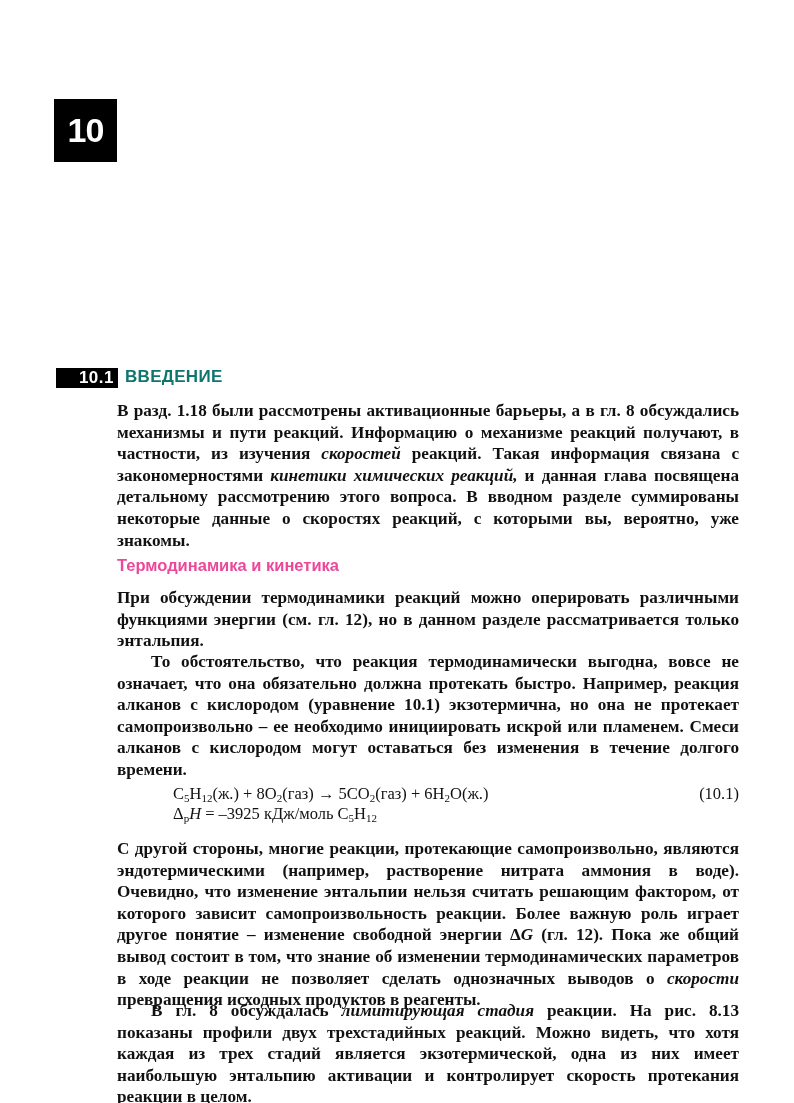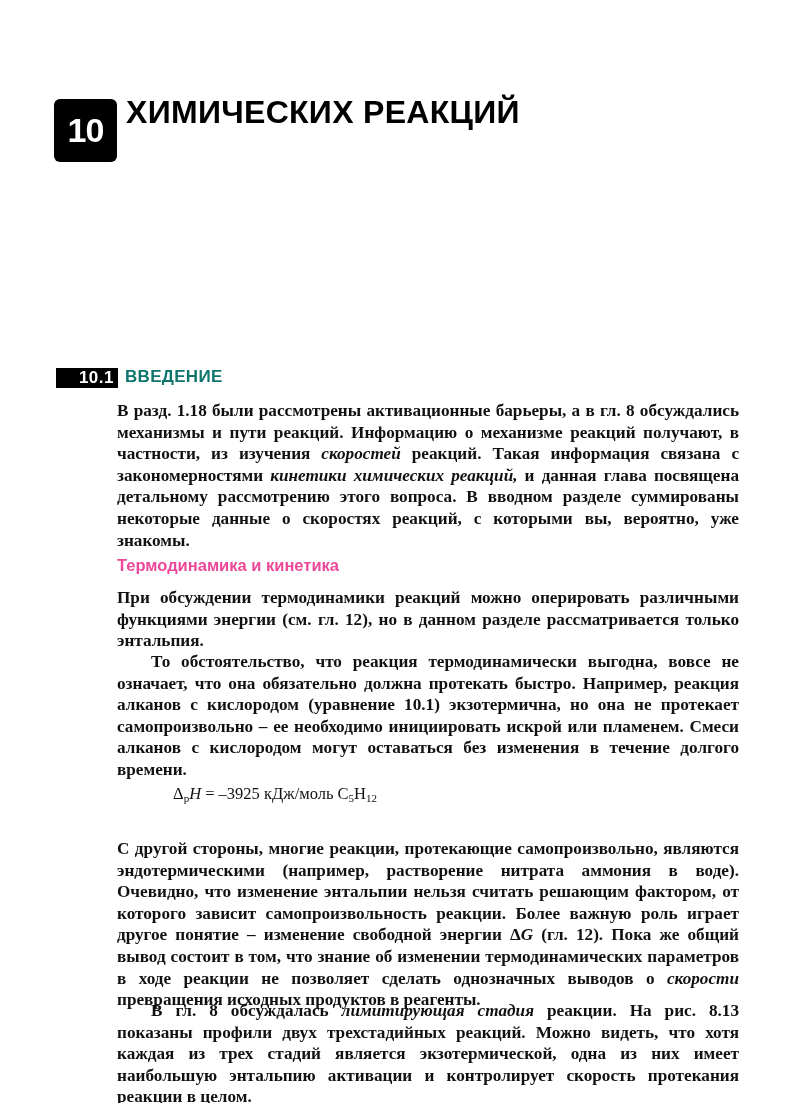--- a/index.html
+++ b/index.html
@@ -1,21 +1,21 @@
 <!DOCTYPE html>
 <html><head>
 <meta charset="utf-8">
 <style>
   html, body { margin: 0; padding: 0; background: #ffffff; }
   body { width: 794px; height: 1103px; position: relative; overflow: hidden; color: #111; }
   .chapter-box {
     position: absolute; left: 54px; top: 99px; width: 63px; height: 63px;
     background: #000; color: #fff;
     font-family: "Liberation Sans", sans-serif; font-weight: bold; font-size: 34px;
-    display: flex; align-items: center; justify-content: center; letter-spacing: -1px; border-radius: 6px;
+    display: flex; align-items: center; justify-content: center; letter-spacing: -1px;
   }
   .chapter-title {
     position: absolute; left: 126px; top: 96px;
     font-family: "Liberation Sans", sans-serif; font-weight: bold; font-size: 32px;
     line-height: 33px; color: #000; letter-spacing: 0.3px;
   }
   .chapter-title div { white-space: nowrap; }
   .section-box {
     position: absolute; left: 56px; top: 368px; width: 62px; height: 20px;
     background: #000; color: #fff;
@@ -47,21 +47,20 @@
   sub { font-size: 11px; vertical-align: -3px; line-height: 0; }
   i { font-style: italic; }
 </style>
 </head>
 <body>
 
 <div class="chapter-box">
   <span>10</span>
 </div>
 <div class="chapter-title">
-  <div>ХИМИЧЕСКИХ РЕАКЦИЙ</div>
 </div>
 
 <div class="section-box">
   <span>10.1</span>
 </div>
 <div class="section-title">ВВЕДЕНИЕ</div>
 
 <div class="text" style="top:400px;">
   <p><span>В разд. 1.18 были рассмотрены активационные барьеры, а в гл. 8 обсуждались механизмы и пути реакций. Информацию о механизме реакций получают, в частности, из изучения </span><i>скоростей</i><span> реакций. Такая информация связана с закономерностями </span><i>кинетики химических реакций,</i><span> и данная глава посвящена детальному рассмотрению этого вопроса. В вводном разделе суммированы некоторые данные о скоростях реакций, с которыми вы, вероятно, уже знакомы.</span></p>
 </div>
@@ -71,20 +70,24 @@
 <div class="text" style="top:587px;">
   <p>При обсуждении термодинамики реакций можно оперировать различными функциями энергии (см. гл. 12), но в данном разделе рассматривается только энтальпия.</p>
 </div>
 
 <div class="text" style="top:651px;">
   <p class="indent">То обстоятельство, что реакция термодинамически выгодна, вовсе не означает, что она обязательно должна протекать быстро. Например, реакция алканов с кислородом (уравнение 10.1) экзотермична, но она не протекает самопроизвольно – ее необходимо инициировать искрой или пламенем. Смеси алканов с кислородом могут оставаться без изменения в течение долгого времени.</p>
 </div>
 
 <div class="eq" style="top:784px;">
   <div class="eq-line">
+    <span><span>C</span><sub>5</sub><span>H</span><sub>12</sub><span>(ж.) + 8O</span><sub>2</sub><span>(газ) → 5CO</span><sub>2</sub><span>(газ) + 6H</span><sub>2</sub><span>O(ж.)</span></span>
+    <span>(10.1)</span>
+  </div>
+  <div class="eq-line">
     <span><span>Δ</span><sub>р</sub><i>H</i><span> = –3925 кДж/моль C</span><sub>5</sub><span>H</span><sub>12</sub></span>
   </div>
 </div>
 
 <div class="text" style="top:838px;">
   <p><span>С другой стороны, многие реакции, протекающие самопроизвольно, являются эндотермическими (например, растворение нитрата аммония в воде). Очевидно, что изменение энтальпии нельзя считать решающим фактором, от которого зависит самопроизвольность реакции. Более важную роль играет другое понятие – изменение свободной энергии Δ</span><i>G</i><span> (гл. 12). Пока же общий вывод состоит в том, что знание об изменении термодинамических параметров в ходе реакции не позволяет сделать однозначных выводов о </span><i>скорости</i><span> превращения исходных продуктов в реагенты.</span></p>
 </div>
 
 <div class="text" style="top:1000px;">
   <p class="indent"><span>В гл. 8 обсуждалась </span><i>лимитирующая стадия</i><span> реакции. На рис. 8.13 показаны профили двух трехстадийных реакций. Можно видеть, что хотя каждая из трех стадий является экзотермической, одна из них имеет наибольшую энтальпию активации и контролирует скорость протекания реакции в целом.</span></p>

